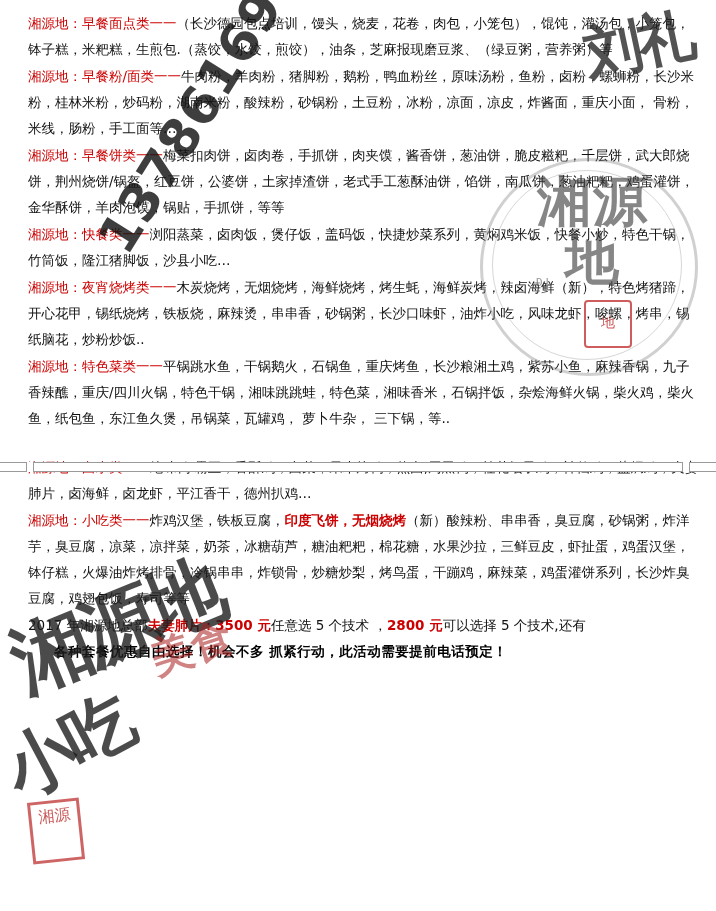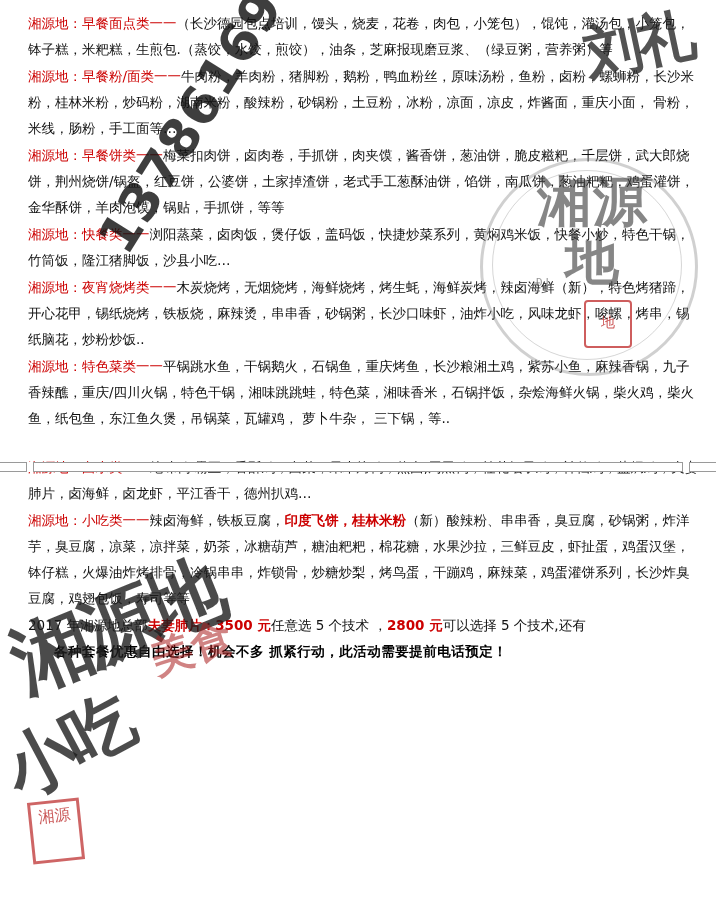--- a/index.html
+++ b/index.html
@@ -235,21 +235,21 @@
     <div class="nub" style="right:26px;"></div>
   </div>
 
   <div style="height:22px;"></div>
 
   <div class="sec line">
     <span class="label">湘源地：卤水类一一</span><span class="plain">绝味鸭 霸王，香酥鸡，卤菜，果木烤鸭，热卤,周黑鸭，桂花坛子鸡，神仙鸡，盐焗鸡，夫妻肺片，卤海鲜，卤龙虾，平江香干，德州扒鸡…</span>
   </div>
 
   <div class="sec line">
-    <span class="label">湘源地：小吃类一一</span><span class="plain">辣卤海鲜，铁板豆腐，</span><span class="em-red">印度飞饼，桂林米粉</span><span class="plain">（新）酸辣粉、串串香，臭豆腐，砂锅粥，炸洋芋，臭豆腐，凉菜，凉拌菜，奶茶，冰糖葫芦，糖油粑粑，棉花糖，水果沙拉，三鲜豆皮，虾扯蛋，鸡蛋汉堡，钵仔糕，火爆油炸烤排骨，冷锅串串，炸锁骨，炒糖炒梨，烤鸟蛋，干蹦鸡，麻辣菜，鸡蛋灌饼系列，长沙炸臭豆腐，鸡翅包饭，寿司等等</span>
+    <span class="label">湘源地：小吃类一一</span><span class="plain">炸鸡汉堡，铁板豆腐，</span><span class="em-red">印度飞饼，无烟烧烤</span><span class="plain">（新）酸辣粉、串串香，臭豆腐，砂锅粥，炸洋芋，臭豆腐，凉菜，凉拌菜，奶茶，冰糖葫芦，糖油粑粑，棉花糖，水果沙拉，三鲜豆皮，虾扯蛋，鸡蛋汉堡，钵仔糕，火爆油炸烤排骨，冷锅串串，炸锁骨，炒糖炒梨，烤鸟蛋，干蹦鸡，麻辣菜，鸡蛋灌饼系列，长沙炸臭豆腐，鸡翅包饭，寿司等等</span>
   </div>
 
 
 
   <div class="line footer-line">
     <span class="plain">2017 年湘源地总部</span><span class="em-red">夫妻肺片：</span><span class="em-red">3500 元</span><span class="plain">任意选 5 个技术 ，</span><span class="em-red">2800 元</span><span class="plain">可以选择 5 个技术,还有</span>
   </div>
 
   <div class="line footer-bold" style="padding-left:26px;">各种套餐优惠自由选择！机会不多   抓紧行动，此活动需要提前电话预定！</div>
 

